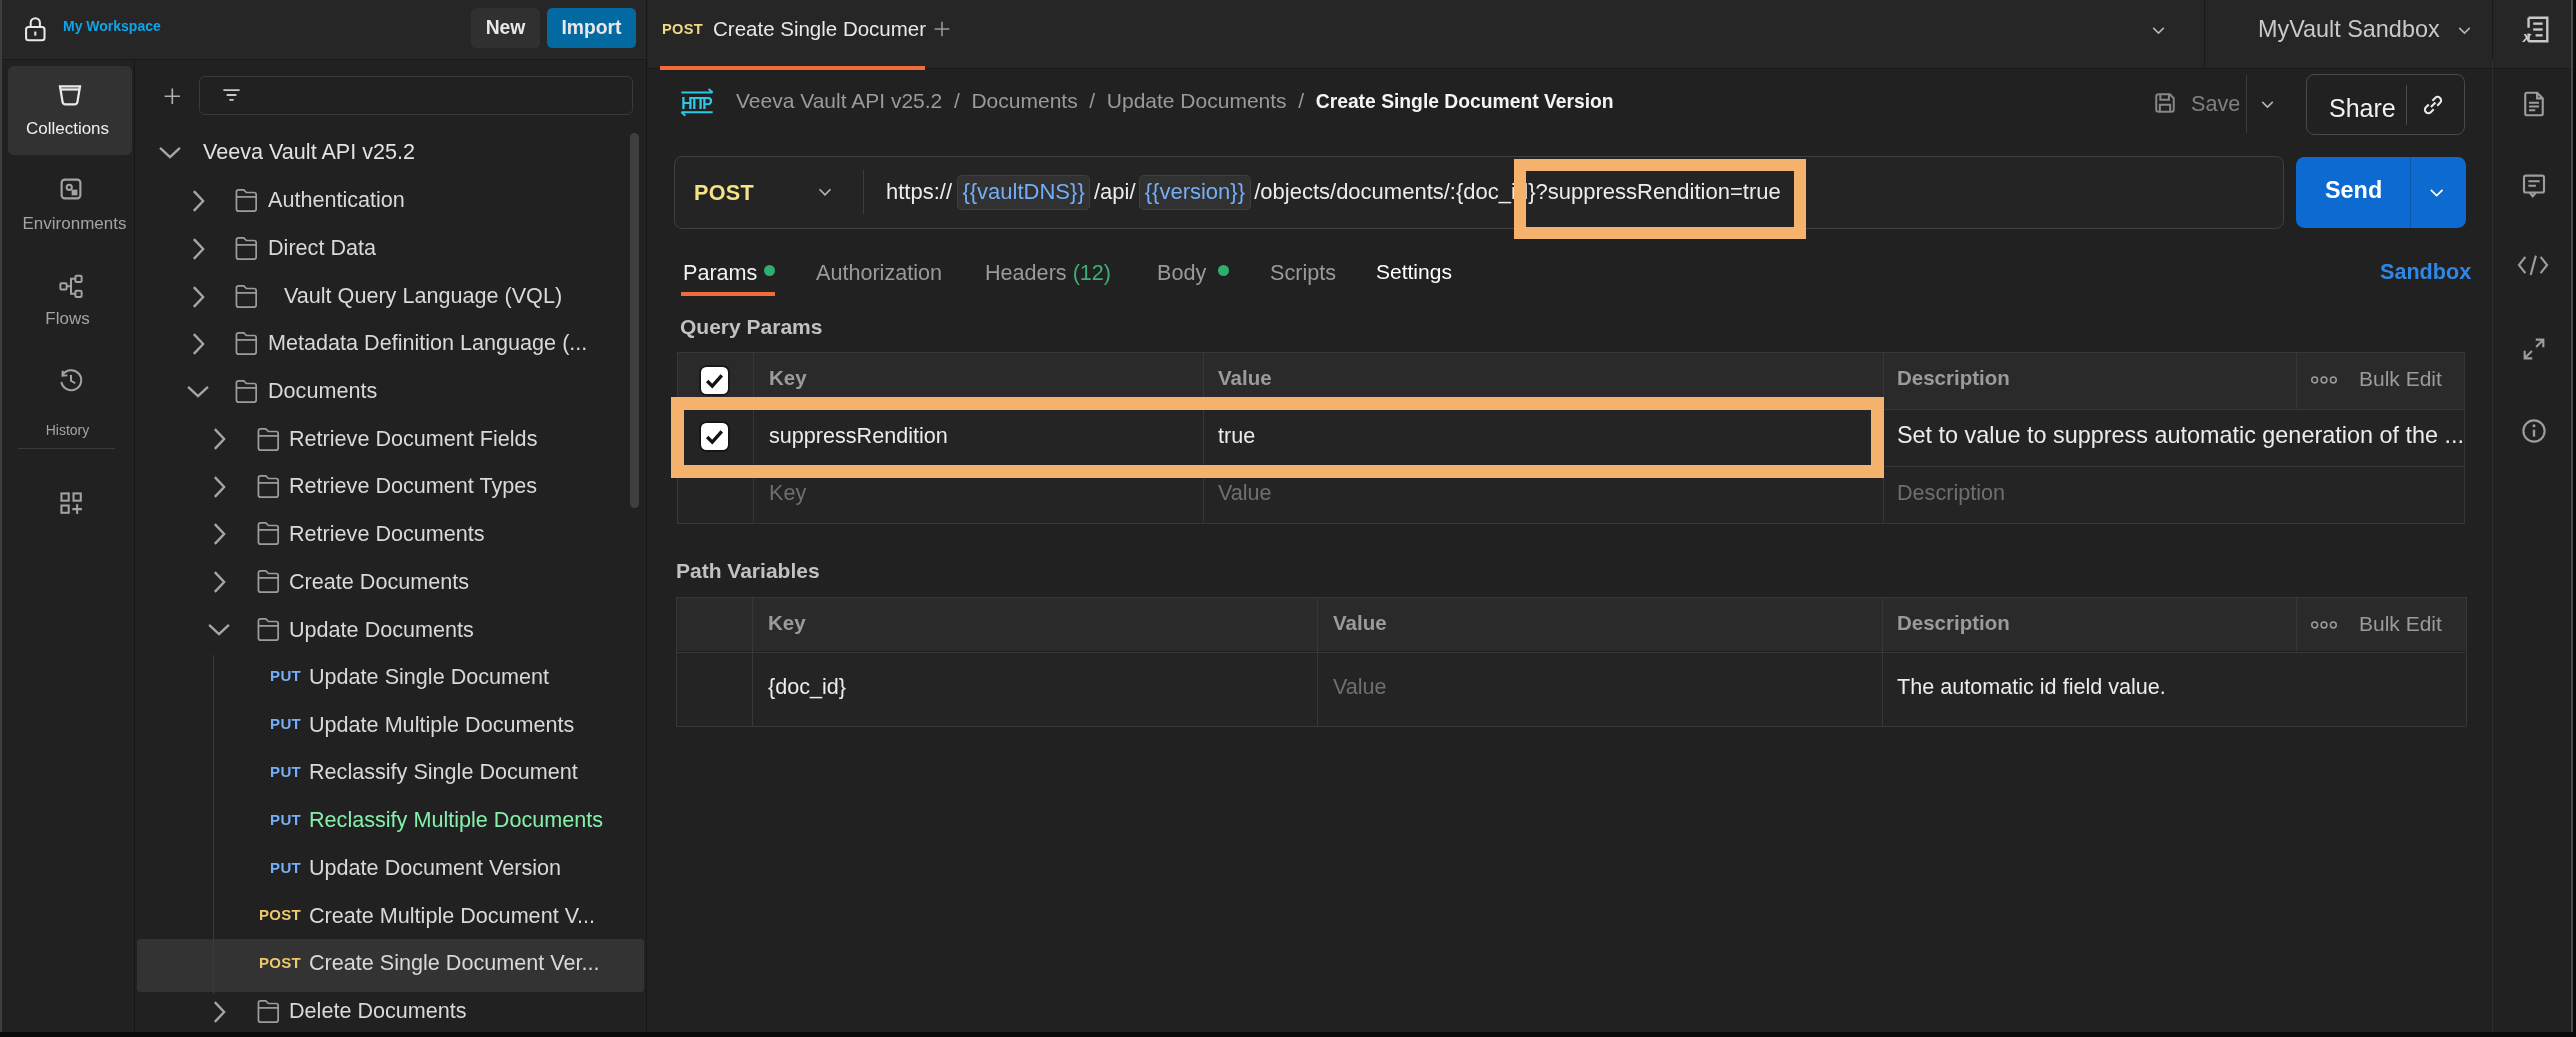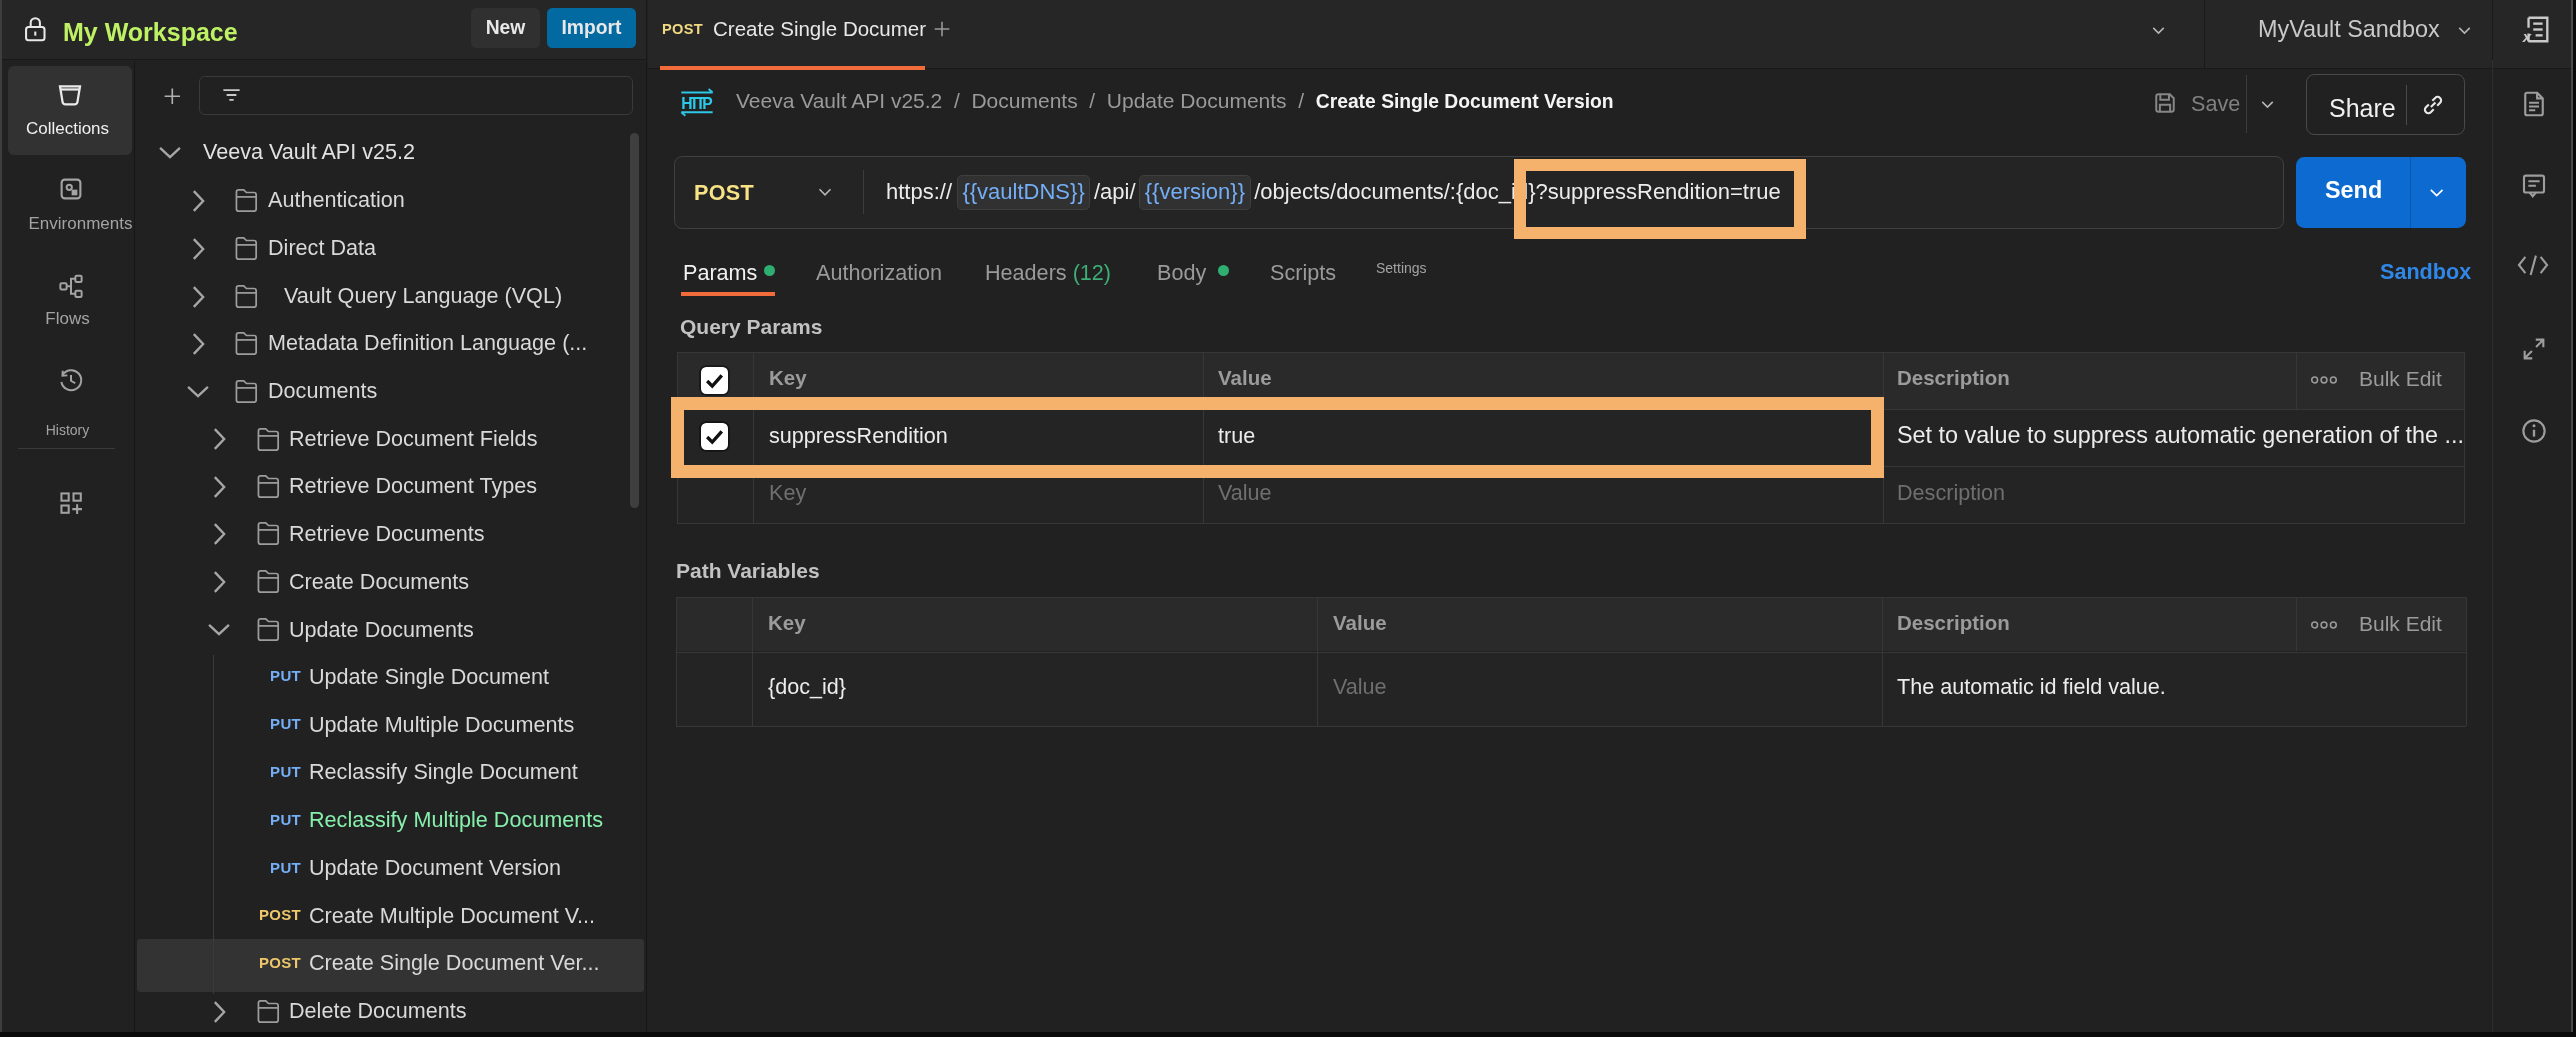--- a/index.html
+++ b/index.html
@@ -13,21 +13,21 @@
 <div class="abs" style="left:0;top:0;width:2576px;height:1037px;background:#212121;">
 
 <div class="abs" style="left:0;top:0;width:646px;height:60px;background:#262626;border-bottom:1.8px solid #191919;"></div>
 <div class="abs" style="left:646px;top:0;width:1.2px;height:61px;background:#191919;"></div>
 <div id="topbar-left">
   <svg class="abs" style="left:23.4px;top:15px;" width="24.6" height="29" viewBox="0 0 24 28">
     <rect x="3" y="11.5" width="18" height="13" rx="2.5" fill="none" stroke="#e8e8e8" stroke-width="2"></rect>
     <path d="M7.5 11.5 V7.5 a4.5 4.5 0 0 1 9 0 V11.5" fill="none" stroke="#e8e8e8" stroke-width="2"></path>
     <line x1="12" y1="16" x2="12" y2="20" stroke="#e8e8e8" stroke-width="2"></line>
   </svg>
-  <div class="abs txt" style="left:63px;top:18px;font-size:25px;font-weight:700;color:#bef264;">My Workspace</div>
+  <div class="abs txt" style="left:63px;top:18px;font-size:14px;font-weight:700;color:#0ea5e9;">My Workspace</div>
   <div class="abs flex" style="left:471px;top:7.6px;width:69px;height:40px;background:#303030;border-radius:5.3px;justify-content:center;font-size:19.3px;font-weight:700;color:#e8e8e8;">New</div>
   <div class="abs flex" style="left:547px;top:7.6px;width:89px;height:40px;background:#0369a1;border-radius:5.3px;justify-content:center;font-size:19.3px;font-weight:700;color:#e8e8e8;">Import</div>
 </div>
 <div id="tabstrip">
   <div class="abs" style="left:648px;top:0;width:1928px;height:69px;background:#262626;border-bottom:1.8px solid #191919;"></div>
   <div class="abs txt" style="left:662px;top:21px;font-size:14.6px;font-weight:700;color:#f0d982;letter-spacing:0.3px;">POST</div>
   <div class="abs txt" style="left:713px;top:17px;font-size:20.5px;color:#e8e8e8;">Create Single Documer</div>
   <div class="abs" style="left:660px;top:66px;width:265px;height:3.5px;background:#f26b3a;"></div>
   <svg class="abs" style="left:931px;top:17.5px;" width="22" height="22" viewBox="0 0 24 24">
     <path d="M12 4 V20 M4 12 H20" stroke="#9a9a9a" stroke-width="1.7" fill="none"></path>
@@ -60,21 +60,21 @@
     <path d="M4.5 6.2 H19.5 L17.6 17.9 a2.3 2.3 0 0 1 -2.3 1.9 H8.7 a2.3 2.3 0 0 1 -2.3 -1.9 Z" fill="none" stroke="#eaeaea" stroke-width="1.7"></path>
     <line x1="4.5" y1="8.6" x2="19.5" y2="8.6" stroke="#eaeaea" stroke-width="1.7"></line>
   </svg>
   <div class="abs txt" style="left:0;top:119px;width:135px;text-align:center;font-size:17px;color:#f0f0f0;">Collections</div>
 
   <svg class="abs" style="left:56px;top:174px;" width="30" height="30" viewBox="0 0 24 24">
     <rect x="4.5" y="4.5" width="15" height="15" rx="2.5" fill="none" stroke="#a3a3a3" stroke-width="1.7"></rect>
     <rect x="12.5" y="12.5" width="4.6" height="4.6" fill="#a3a3a3"></rect>
     <rect x="8.5" y="8.5" width="4.2" height="4.2" rx="2.1" fill="none" stroke="#a3a3a3" stroke-width="1.6"></rect>
   </svg>
-  <div class="abs txt" style="left:13px;top:214px;width:135px;text-align:center;font-size:17px;color:#a3a3a3;">Environments</div>
+  <div class="abs txt" style="left:7px;top:214px;width:135px;text-align:center;font-size:17px;color:#a3a3a3;">Environments</div>
 
   <svg class="abs" style="left:56px;top:271px;" width="30" height="30" viewBox="0 0 24 24">
     <rect x="3.5" y="9.7" width="5" height="5" rx="1" fill="none" stroke="#a3a3a3" stroke-width="1.6"></rect>
     <rect x="15.5" y="3.7" width="5" height="5" rx="1" fill="none" stroke="#a3a3a3" stroke-width="1.6"></rect>
     <rect x="15.5" y="15.7" width="5" height="5" rx="1" fill="none" stroke="#a3a3a3" stroke-width="1.6"></rect>
     <path d="M8.5 12.2 H12 M12 12.2 V6.2 H15.5 M12 12.2 V18.2 H15.5" fill="none" stroke="#a3a3a3" stroke-width="1.6"></path>
   </svg>
   <div class="abs txt" style="left:0;top:309px;width:135px;text-align:center;font-size:17px;color:#a3a3a3;">Flows</div>
 
   <svg class="abs" style="left:56px;top:365px;" width="30" height="30" viewBox="0 0 24 24">
@@ -266,21 +266,21 @@
     <path d="M6 9 L12 15 L18 9" stroke="#ffffff" stroke-width="1.8" fill="none"></path>
   </svg>
 
   <div class="abs txt" style="left:683px;top:260px;font-size:21.6px;color:#f2f2f2;">Params</div>
   <div class="abs" style="left:764px;top:265px;width:11px;height:11px;border-radius:50%;background:#2fae71;"></div>
   <div class="abs txt" style="left:816px;top:260px;font-size:21.6px;color:#9a9a9a;">Authorization</div>
   <div class="abs txt" style="left:985px;top:260px;font-size:21.6px;color:#9a9a9a;">Headers <span style="color:#3dae75;">(12)</span></div>
   <div class="abs txt" style="left:1157px;top:260px;font-size:21.6px;color:#9a9a9a;">Body</div>
   <div class="abs" style="left:1218px;top:265px;width:11px;height:11px;border-radius:50%;background:#2fae71;"></div>
   <div class="abs txt" style="left:1270px;top:260px;font-size:21.6px;color:#9a9a9a;">Scripts</div>
-  <div class="abs txt" style="left:1376px;top:260px;font-size:14px;color:#a3a3a3;">Settings</div>
+  <div class="abs txt" style="left:1376px;top:260px;font-size:21px;color:#ffffff;">Settings</div>
   <div class="abs" style="left:681px;top:292px;width:94px;height:3.5px;background:#f26b3a;"></div>
   <div class="abs txt" style="left:2380px;top:259px;font-size:21.6px;font-weight:700;color:#2f88e8;">Sandbox</div>
 
   <div class="abs txt" style="left:680px;top:315px;font-size:21px;font-weight:700;color:#c2c2c2;">Query Params</div>
   <div id="qptable">
   <div class="abs" style="left:677px;top:352px;width:1788px;height:57px;background:#2a2a2a;"></div>
   <div class="abs" style="left:677px;top:409px;width:1788px;height:114px;background:#242424;"></div>
   <div class="abs" style="left:677px;top:352px;width:1788px;height:1.2px;background:#373737;"></div>
   <div class="abs" style="left:677px;top:409px;width:1788px;height:1.2px;background:#373737;"></div>
   <div class="abs" style="left:677px;top:466px;width:1788px;height:1.2px;background:#373737;"></div>

